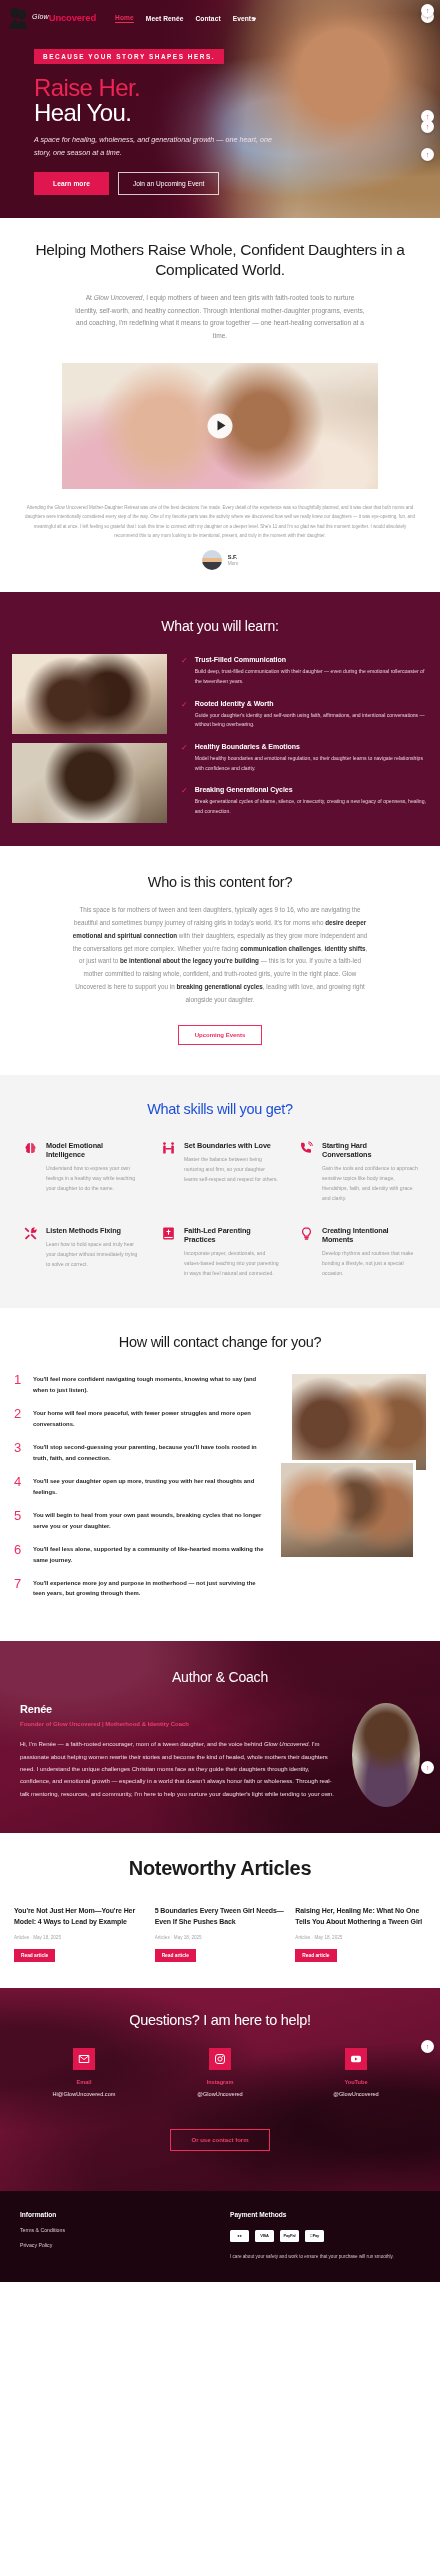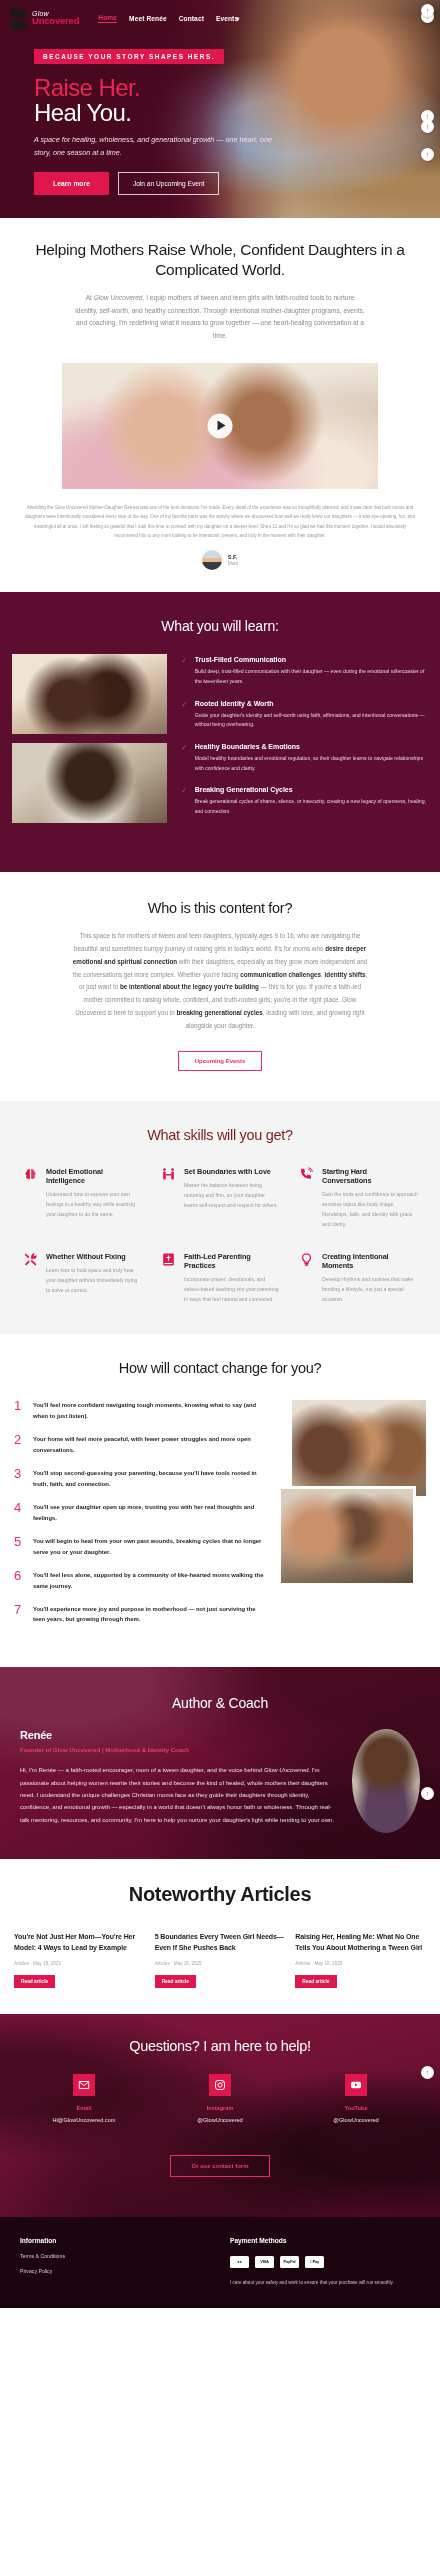--- a/index.html
+++ b/index.html
@@ -33,21 +33,21 @@
     position: absolute; inset: 0;
     background: linear-gradient(95deg, rgba(72,8,32,.97) 0 36%, rgba(80,10,36,.72) 46%, rgba(90,14,40,.18) 56%, rgba(0,0,0,0) 66%);
   }
   .nav {
     position: relative; z-index: 5;
     display: flex; align-items: center; gap: 11px;
     padding: 6px 10px 0 8px;
   }
   .logo { display: flex; align-items: center; gap: 2px; }
   .logo-mark { width: 22px; height: 24px; display: block; }
-  .logo-text { display: flex; flex-direction: column; line-height: .9; }
+  .logo-text { display: flex; flex-direction: row; line-height: .9; }
   .logo-glow { font-size: 7px; font-style: italic; color: #fff; letter-spacing: .2px; }
   .logo-unc { font-size: 9.5px; font-weight: 800; color: #e8114f; letter-spacing: -.2px; }
   .nav-links { display: flex; align-items: center; gap: 12px; margin-left: 8px; }
   .nav-link {
     font-size: 6.6px; font-weight: 700; color: #ffffff;
     letter-spacing: .1px; white-space: nowrap; cursor: pointer;
   }
   .nav-link.active { color: #ef2c5e; border-bottom: 1px solid #ef2c5e; padding-bottom: 1px; }
   .caret { font-size: 6px; color: #fff; margin-left: -2px; }
 
@@ -118,21 +118,21 @@
   .testi-person { display: flex; align-items: center; justify-content: center; gap: 6px; margin-top: 10px; }
   .testi-ava {
     width: 20px; height: 20px; border-radius: 50%;
     background: linear-gradient(180deg,#cfd9e4 0 38%, #e9b98a 38% 58%, #3a3a42 58% 100%);
   }
   .testi-meta { text-align: left; }
   .testi-name { font-size: 5.6px; font-weight: 700; color: #2a2a2a; }
   .testi-role { font-size: 4.8px; color: #a0a0a0; margin-top: 1px; }
 
   
-  .learn { background: #5d0d2f; padding: 26px 0 42px; }
+  .learn { background: #5d0d2f; padding: 26px 0 16px; }
   .learn h2 { color: #fff; font-size: 14px; font-weight: 400; text-align: center; letter-spacing: -.2px; }
   .learn-row { display: flex; gap: 14px; padding: 0 12px; margin-top: 20px; }
   .learn-imgs { width: 155px; display: flex; flex-direction: column; gap: 9px; flex: 0 0 155px; }
   .limg { width: 100%; height: 80px; }
   .limg.a {
     background:
       radial-gradient(circle at 36% 58%, #4a2c1e 0 18%, rgba(74,44,30,0) 40%),
       radial-gradient(circle at 62% 50%, #3b2115 0 20%, rgba(59,33,21,0) 42%),
       linear-gradient(160deg,#efe3d2 0 34%, #cbb49c 62%, #8a7360 100%);
   }
@@ -157,21 +157,21 @@
   }
   .who p b { color: #2d2d2d; font-weight: 700; }
   .who-btn {
     display: inline-block; margin-top: 18px;
     border: 1px solid #ef2c5e; color: #ef2c5e; background: #fff;
     font-size: 6px; font-weight: 600; padding: 6px 16px; cursor: pointer;
   }
 
   
   .skills { background: #f4f4f4; padding: 26px 22px 30px; }
-  .skills h2 { text-align: center; font-size: 14.5px; font-weight: 400; color: #7f1d1d; letter-spacing: -.3px; }
+  .skills h2 { text-align: center; font-size: 14.5px; font-weight: 400; color: #1d4ed8; letter-spacing: -.3px; }
   .skills-grid {
     display: grid; grid-template-columns: 1fr 1fr 1fr; gap: 22px 18px; margin-top: 24px;
   }
   .skill { display: flex; gap: 8px; }
   .skill-ico { flex: 0 0 16px; width: 16px; height: 18px; display: flex; align-items: flex-start; justify-content: center; }
   .skill-ico svg { width: 15px; height: 15px; }
   .skill-title { font-size: 7.3px; font-weight: 700; color: #1f1f1f; letter-spacing: -.1px; }
   .skill-desc { font-size: 5.1px; line-height: 1.95; color: #9a9a9a; margin-top: 5px; }
 
   
@@ -446,21 +446,21 @@
       <div class="skill">
         <div class="skill-ico">
             <svg viewBox="0 0 24 24" fill="#e0164e">
               <path d="M2.5 4.3l2-2 5.8 5.8-2 2z"></path>
               <path d="M21.5 19.7l-2 2-7.4-7.4 2-2z"></path>
               <path d="M3 19.7l2 2 6.1-6.1-2-2z"></path>
               <path d="M17.4 2.3c-2.4 0-4.3 1.9-4.3 4.3 0 .6.1 1.1.3 1.6l-1.3 1.3 2.4 2.4 1.3-1.3c.5.2 1 .3 1.6.3 2.4 0 4.3-1.9 4.3-4.3 0-.7-.2-1.4-.5-2l-2.3 2.3-1.9-1.9 2.3-2.3c-.6-.3-1.3-.4-1.9-.4z"></path>
             </svg>
           </div>
         <div>
-            <div class="skill-title">Whether Without Fixing</div>
+            <div class="skill-title">Listen Methods Fixing</div>
             <div class="skill-desc">Learn how to hold space and truly hear your daughter without immediately trying to solve or correct.</div>
           </div>
       </div>
       <div class="skill">
         <div class="skill-ico">
             <svg viewBox="0 0 24 24">
               <rect x="3.5" y="2.5" width="17" height="19" rx="1.6" fill="#e0164e"></rect>
               <rect x="5.5" y="17.5" width="13" height="1.8" fill="#fff"></rect>
               <path d="M11.1 5.6h1.8v2.3h2.3v1.8h-2.3v4.2h-1.8V9.7H8.8V7.9h2.3z" fill="#fff"></path>
             </svg>

